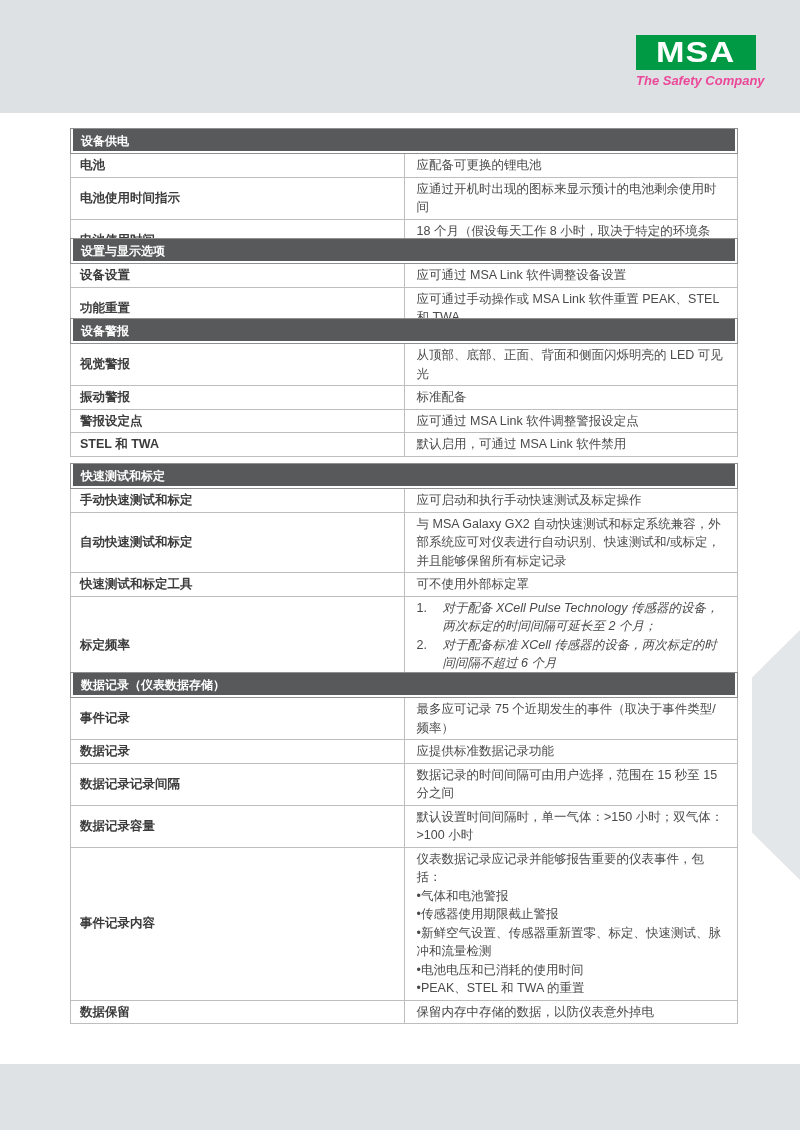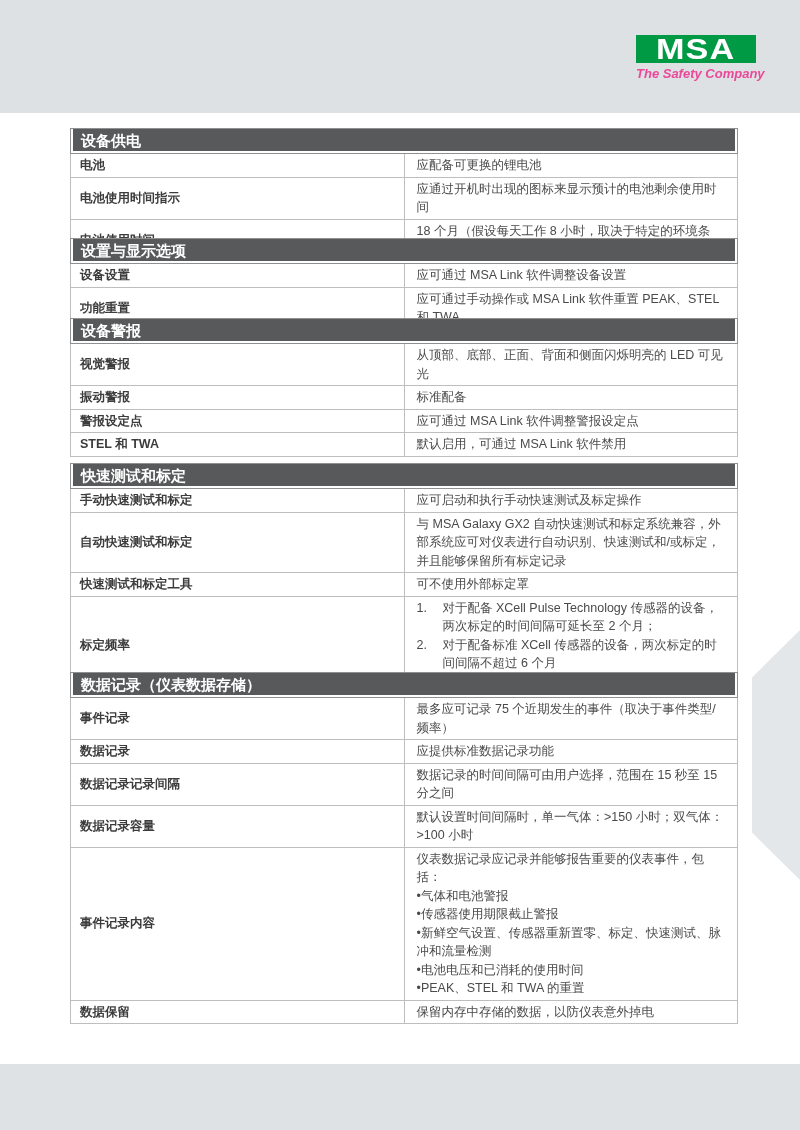--- a/index.html
+++ b/index.html
@@ -12,58 +12,58 @@
   
   .top-band{position:absolute;left:0;top:0;width:800px;height:113px;background:#dde1e3;}
   .bottom-band{position:absolute;left:0;top:1064px;width:800px;height:66px;background:#dee2e4;}
   .hex-accent{
     position:absolute;left:752px;top:630px;width:48px;height:250px;background:#e4e7e9;
     clip-path:polygon(100% 0,0 19%,0 81%,100% 100%);
   }
   
   .logo{position:absolute;left:636px;top:35px;width:120px;}
   .logo-box{
-    height:28px;background:#009A44;color:#ffffff;
+    height:35px;background:#009A44;color:#ffffff;
     display:flex;align-items:center;justify-content:center;
     font-weight:bold;font-size:29px;letter-spacing:1px;
     transform-origin:center;
   }
   .logo-box span{display:inline-block;transform:scaleX(1.18);}
   .logo-tagline{
     margin-top:3px;text-align:center;white-space:nowrap;
     font-style:italic;font-weight:bold;font-size:13px;color:#ec4899;
   }
   
   table.spec{
     position:absolute;left:70px;width:668px;
     border-collapse:collapse;table-layout:fixed;
     font-size:12.5px;color:#4a4a4a;
     background:#ffffff;
   }
   table.spec th{
     background:#58595b;color:#ffffff;text-align:left;
-    font-size:15px;font-weight:bold;
+    font-size:12px;font-weight:bold;
     padding:4px 10px 4px 10px;line-height:16px;
     border:1px solid #8e9092;
     box-shadow:inset 2px 0 0 #ffffff,inset -2px 0 0 #ffffff,inset 0 -2px 0 #ffffff;
   }
   table.spec td{
     border:1px solid #bcbec0;
     padding:2px 10px 2px 12px;
     line-height:18.5px;vertical-align:middle;
   }
   table.spec tr>td:first-child{
     width:158px;font-weight:bold;color:#3c3c3c;padding-left:9px;margin-left:36px;
   }
   table.spec{border:1px solid #8e9092;}
   table.spec td,table.spec th{overflow:hidden;}
   
   .oli{display:flex;}
   .oli .num{flex:none;width:26px;}
-  .oli .txt{flex:1;}
+  .oli .txt{flex:1;font-style:italic;}
   .note{line-height:18.5px;}
   .cell-lines div{line-height:18.5px;}
   
   #t0{top:128px;} #t1{top:238px;} #t2{top:318px;} #t3{top:463px;} #t4{top:672px;padding-left:32px;}
 </style>
 </head>
 <body>
 
 <div class="top-band"></div>
 <div class="bottom-band"></div>

